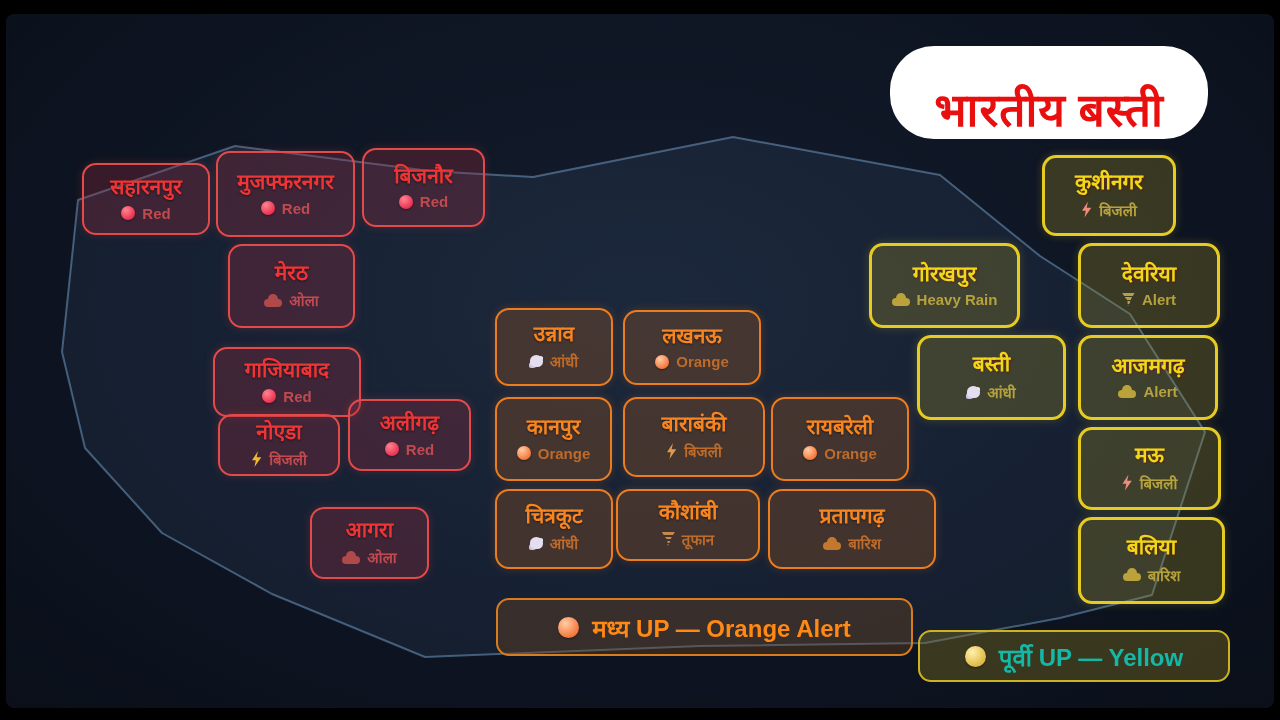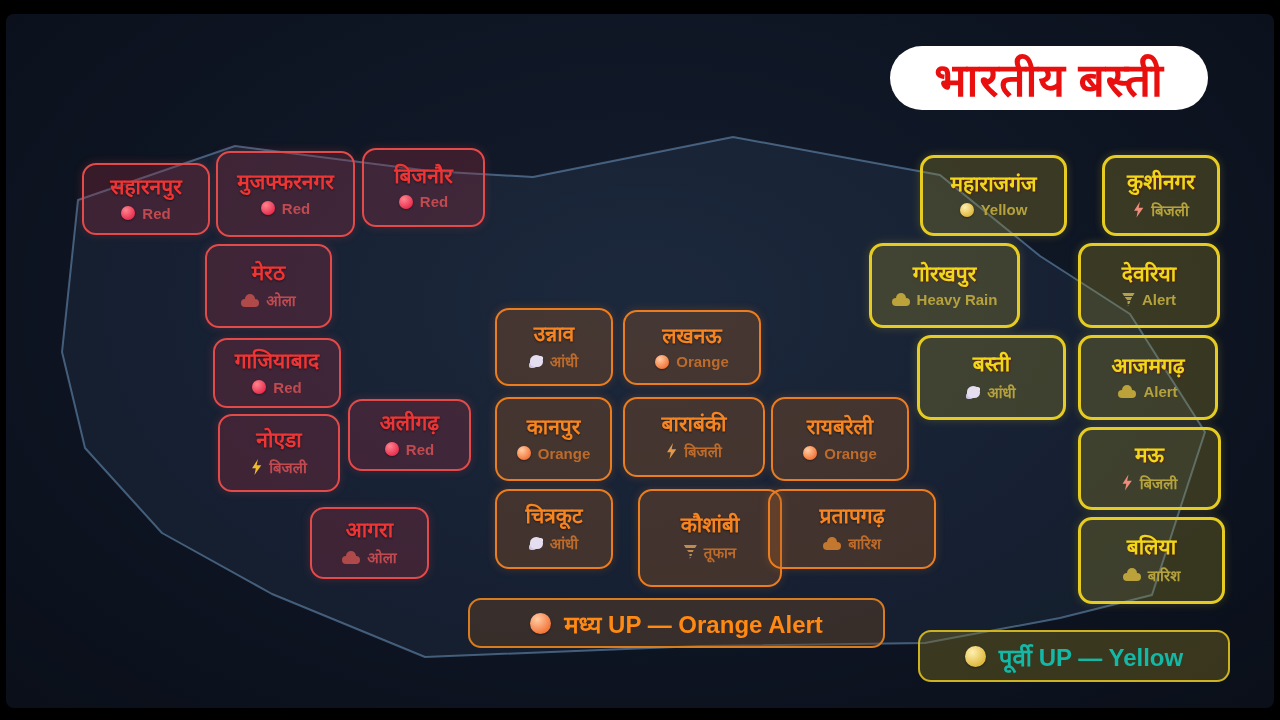--- a/index.html
+++ b/index.html
@@ -3,22 +3,22 @@
 <meta charset="utf-8">
 <style>
   html,body{margin:0;padding:0;background:#000;}
   .stage{position:relative;width:1280px;height:720px;background:#000;overflow:hidden;
          font-family:"Liberation Sans","DejaVu Sans",sans-serif;}
   .board{position:absolute;left:6px;top:14px;right:6px;bottom:12px;border-radius:8px;
          background:radial-gradient(ellipse at 50% 42%,#141d2e 0%,#0e1523 55%,#0a0f19 100%);}
   .mapsvg{position:absolute;left:0;top:0;width:1280px;height:720px;pointer-events:none;}
 
   
-  .title-pill{position:absolute;left:890px;top:46px;width:318px;height:64px;background:#fff;
-              border-radius:44px;display:flex;align-items:center;justify-content:center;
+  .title-pill{position:absolute;left:890px;top:46px;width:318px;height:93px;background:#fff;
+              border-radius:44px;display:flex;align-items:flex-end;justify-content:center;
               color:#e90f0f;font-weight:bold;font-size:46px;letter-spacing:1px;
               font-family:"Liberation Serif","DejaVu Serif",serif;}
 
   
   .card{position:absolute;border-radius:14px;display:flex;flex-direction:column;
         align-items:center;justify-content:center;gap:5px;padding:2px 4px;box-sizing:border-box;}
   .card .t{font-weight:bold;font-size:21px;line-height:1.1;white-space:nowrap;
            font-family:"Liberation Serif","DejaVu Serif",serif;}
   .card .s{display:flex;align-items:center;gap:7px;font-size:15px;font-weight:bold;}
   .card.red{background:rgba(155,45,62,.30);border:2.5px solid #e34a4a;box-shadow:0 0 10px rgba(227,74,74,.22);}
@@ -85,35 +85,35 @@
         <span>Red</span>
       </div>
   </div>
   <div class="card red" style="left:362px;top:148px;width:123px;height:79px">
     <div class="t">बिजनौर</div>
     <div class="s">
         <span class="ic i-dot dot-red"></span>
         <span>Red</span>
       </div>
   </div>
-  <div class="card red" style="left:205px;top:244px;width:127px;height:84px">
+  <div class="card red" style="left:228px;top:244px;width:127px;height:84px">
     <div class="t">मेरठ</div>
     <div class="s">
         <span class="ic i-cloud"></span>
         <span>ओला</span>
       </div>
   </div>
-  <div class="card red" style="left:213px;top:338px;width:128px;height:70px">
+  <div class="card red" style="left:213px;top:347px;width:148px;height:70px">
     <div class="t">गाजियाबाद</div>
     <div class="s">
         <span class="ic i-dot dot-red"></span>
         <span>Red</span>
       </div>
   </div>
-  <div class="card red" style="left:218px;top:414px;width:122px;height:78px">
+  <div class="card red" style="left:218px;top:414px;width:122px;height:62px">
     <div class="t">नोएडा</div>
     <div class="s">
         <span class="ic i-bolt"></span>
         <span>बिजली</span>
       </div>
   </div>
   <div class="card red" style="left:348px;top:399px;width:123px;height:72px">
     <div class="t">अलीगढ़</div>
     <div class="s">
         <span class="ic i-dot dot-red"></span>
@@ -163,43 +163,36 @@
         <span>Orange</span>
       </div>
   </div>
   <div class="card orange" style="left:495px;top:489px;width:118px;height:80px">
     <div class="t">चित्रकूट</div>
     <div class="s">
         <span class="ic i-wind"></span>
         <span>आंधी</span>
       </div>
   </div>
-  <div class="card orange" style="left:638px;top:489px;width:144px;height:98px">
+  <div class="card orange" style="left:616px;top:489px;width:144px;height:72px">
     <div class="t">कौशांबी</div>
     <div class="s">
         <span class="ic i-torn"></span>
         <span>तूफान</span>
       </div>
   </div>
   <div class="card orange" style="left:768px;top:489px;width:168px;height:80px">
     <div class="t">प्रतापगढ़</div>
     <div class="s">
         <span class="ic i-cloud"></span>
         <span>बारिश</span>
       </div>
   </div>
 
-  <div class="card yellow" style="left:920px;top:155px;width:147px;height:81px">
-    <div class="t">महाराजगंज</div>
-    <div class="s">
-        <span class="ic i-dot dot-yellow"></span>
-        <span>Yellow</span>
-      </div>
-  </div>
-  <div class="card yellow" style="left:1102px;top:155px;width:118px;height:81px">
+  <div class="card yellow" style="left:1042px;top:155px;width:134px;height:81px">
     <div class="t">कुशीनगर</div>
     <div class="s">
         <span class="ic i-bolt"></span>
         <span>बिजली</span>
       </div>
   </div>
   <div class="card yellow" style="left:869px;top:243px;width:151px;height:85px">
     <div class="t">गोरखपुर</div>
     <div class="s">
         <span class="ic i-cloud"></span>
@@ -235,21 +228,21 @@
       </div>
   </div>
   <div class="card yellow" style="left:1078px;top:517px;width:147px;height:87px">
     <div class="t">बलिया</div>
     <div class="s">
         <span class="ic i-cloud"></span>
         <span>बारिश</span>
       </div>
   </div>
 
-  <div class="legend orange" style="left:468px;top:598px;width:417px;height:50px">
+  <div class="legend orange" style="left:496px;top:598px;width:417px;height:58px">
     <span class="ic i-dot dot-orange big"></span>
     <span>मध्य UP — Orange Alert</span>
   </div>
   <div class="legend yellow" style="left:918px;top:630px;width:312px;height:52px">
     <span class="ic i-dot dot-yellow big"></span>
     <span>पूर्वी UP — Yellow</span>
   </div>
 </div>
 
 </body></html>

